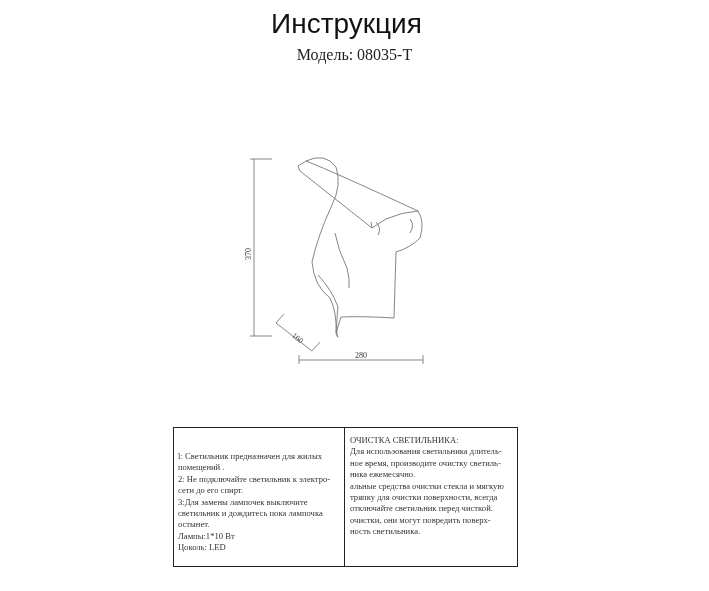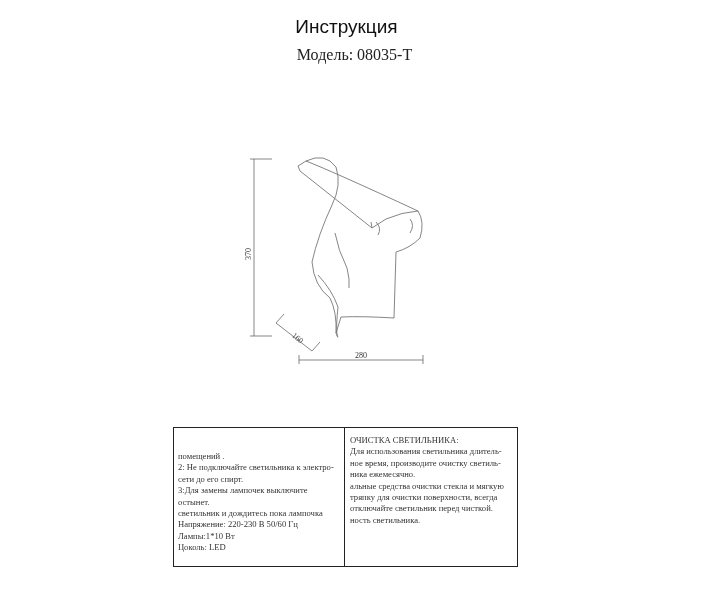--- a/index.html
+++ b/index.html
@@ -1,18 +1,18 @@
 <!DOCTYPE html>
 <html><head>
   <meta charset="utf-8">
   <style>
     html, body { margin: 0; padding: 0; background: #ffffff; }
     body { width: 709px; height: 591px; position: relative; overflow: hidden; color: #111; }
-    .title { position: absolute; left: 0; width: 693px; top: 16px; text-align: center;
-      font-family: "Liberation Sans", sans-serif; font-size: 19px; color: #111; }
+    .title { position: absolute; left: 0; width: 693px; top: 8px; text-align: center;
+      font-family: "Liberation Sans", sans-serif; font-size: 28px; color: #111; }
     .model { position: absolute; left: 0; width: 709px; top: 46px; text-align: center;
       font-family: "Liberation Serif", serif; font-size: 16px; color: #222; }
     .drawing { position: absolute; left: 0; top: 0; width: 709px; height: 400px; }
     .dim-text { font-family: "Liberation Serif", serif; font-size: 8px; fill: #333; }
     .table { position: absolute; left: 173px; top: 427px; width: 345px; height: 140px;
       border: 1.5px solid #222; box-sizing: border-box; display: flex; }
     .cell { font-family: Liberation Serif, serif; font-size: 8.6px; line-height: 11.4px; color: #333;
       box-sizing: border-box; }
     .cell-left { width: 171px; border-right: 1.5px solid #222; padding: 23px 3px 0 4px; }
     .cell-right { flex: 1; padding: 7px 3px 0 5px; }
@@ -55,33 +55,34 @@
     <path d="M336 333 L341 317 Q362 316 394 318"></path>
     <path d="M337 334 Q336 325 338 307 Q332 290 318 275"></path>
     <path d="M335 233 Q338 250 347 268 Q350 280 349 288"></path>
     <path d="M376 222 Q382 228 378 235"></path>
     <path d="M410 219 Q415 225 410 233"></path>
   </g>
 </svg>
 
 <div class="table">
   <div class="cell cell-left">
+    <span class="line">l: Светильник предназначен для жилых</span>
     <span class="line">помещений .</span>
-    <span class="line">2: Не подключайте светильника к электро-</span>
+    <span class="line">2: Не подключайте светильник к электро-</span>
     <span class="line">сети до его спирт.</span>
     <span class="line">3:Для замены лампочек выключите</span>
+    <span class="line">светильник  и дождитесь пока лампочка</span>
     <span class="line">остынет.</span>
-    <span class="line">светильник  и дождитесь пока лампочка</span>
-    <span class="line">Напряжение: 220-230 В 50/60 Гц</span>
     <span class="line">Лампы:1*10 Вт</span>
     <span class="line">Цоколь: LED</span>
   </div>
   <div class="cell cell-right">
     <span class="line">ОЧИСТКА СВЕТИЛЬНИКА:</span>
     <span class="line">Для использования светильника длитель-</span>
     <span class="line">ное время, производите очистку светиль-</span>
     <span class="line">ника ежемесячно.</span>
     <span class="line">альные средства очистки стекла и мягкую</span>
     <span class="line">тряпку для очистки поверхности, всегда</span>
     <span class="line">отключайте светильник перед чисткой.</span>
+    <span class="line">очистки, они могут повредить поверх-</span>
     <span class="line">ность светильника.</span>
   </div>
 </div>
 
 </body></html>

